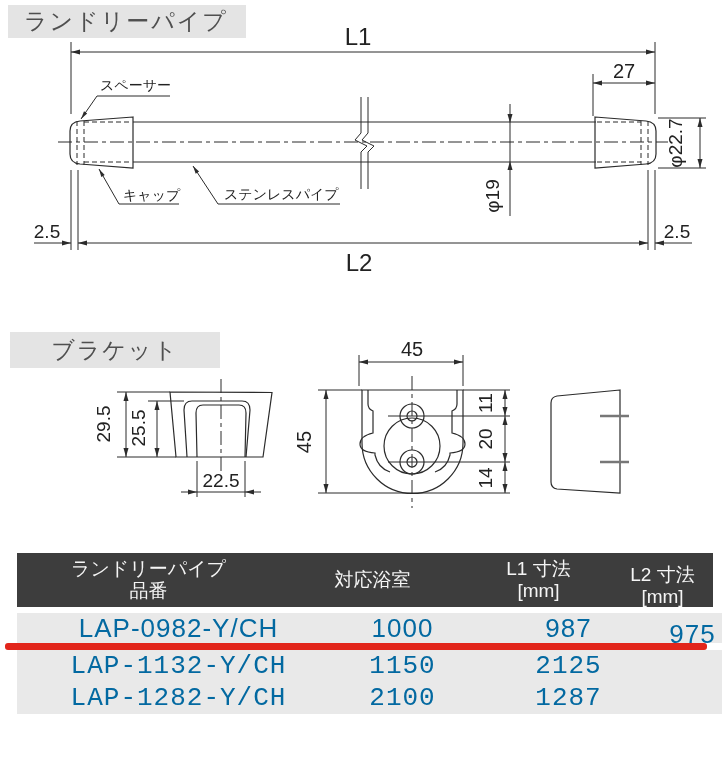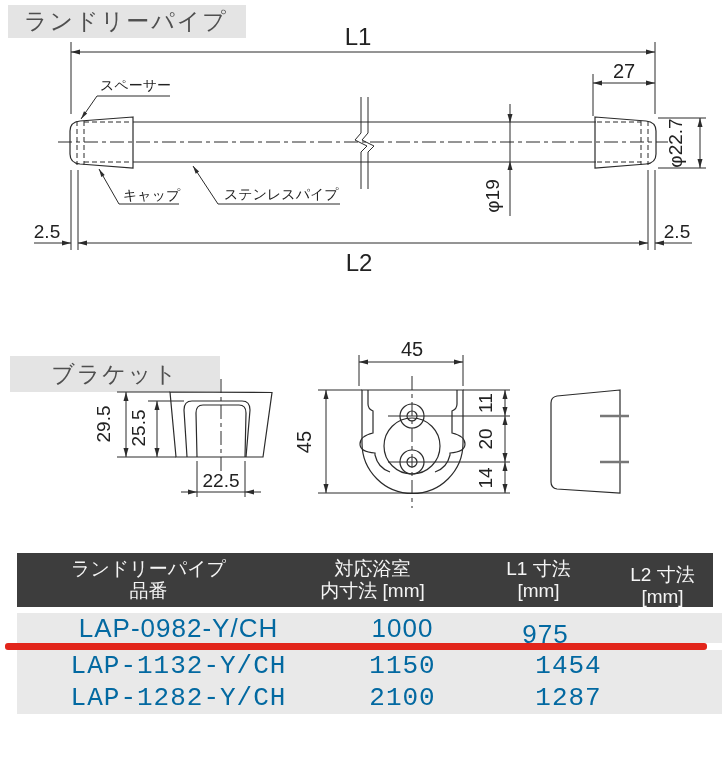--- a/index.html
+++ b/index.html
@@ -3,21 +3,21 @@
 <meta charset="utf-8">
 <style>
   html,body{margin:0;padding:0;background:#fff;}
   body{width:722px;height:778px;position:relative;overflow:hidden;
        font-family:"Liberation Sans",sans-serif;}
   .abs{position:absolute;}
   
   .sec-title{background:#e4e4e4;color:#4f4f4f;font-size:23px;
              display:flex;align-items:center;letter-spacing:2px;}
   #title-pipe{left:8px;top:5px;width:222px;height:33px;padding-left:16px;}
-  #title-bracket{left:10px;top:332px;width:210px;height:36px;justify-content:center;margin-top:24px;}
+  #title-bracket{left:10px;top:332px;width:210px;height:36px;justify-content:center;}
   
   svg{position:absolute;left:0;}
   #pipe-svg{top:0;}
   #bracket-svg{top:320px;}
   svg text{font-family:"Liberation Sans",sans-serif;fill:#222;}
   .dim{font-size:19px;}
   .dim-big{font-size:24px;}
   .dim-27{font-size:20px;}
   .lbl{font-size:14px;}
   .ln{stroke:#2b2b2b;stroke-width:1.2;fill:none;}
@@ -197,44 +197,44 @@
 </svg>
 
 <div class="abs" id="spec-table">
   <div class="trow thead">
     <div class="cell c1">
       <span>ランドリーパイプ</span>
       <span>品番</span>
     </div>
     <div class="cell c2">
       <span>対応浴室</span>
-      <span>内寸法 [mm]</span>
     </div>
     <div class="cell c3">
       <span>L1 寸法</span>
       <span>[mm]</span>
     </div>
     <div class="cell c4">
       <span>L2 寸法</span>
       <span>[mm]</span>
     </div>
   </div>
   <div class="gap"></div>
 
   <div class="trow drow bg-alt h30">
     <div class="cell c1">LAP-0982-Y/CH</div>
     <div class="cell c2">1000</div>
+    <div class="cell c3">987</div>
     <div class="cell c4">975</div>
   </div>
   <div style="height:7px;"></div>
 
   <div class="trow drow bg-alt h32">
     <div class="cell c1">LAP-1132-Y/CH</div>
     <div class="cell c2">1150</div>
-    <div class="cell c3">1454</div>
+    <div class="cell c3">2125</div>
   </div>
   <div class="trow drow bg-alt h32">
     <div class="cell c1">LAP-1282-Y/CH</div>
     <div class="cell c2">2100</div>
     <div class="cell c3">1287</div>
   </div>
 </div>
 
 <div class="abs" id="red-underline"></div>
 

